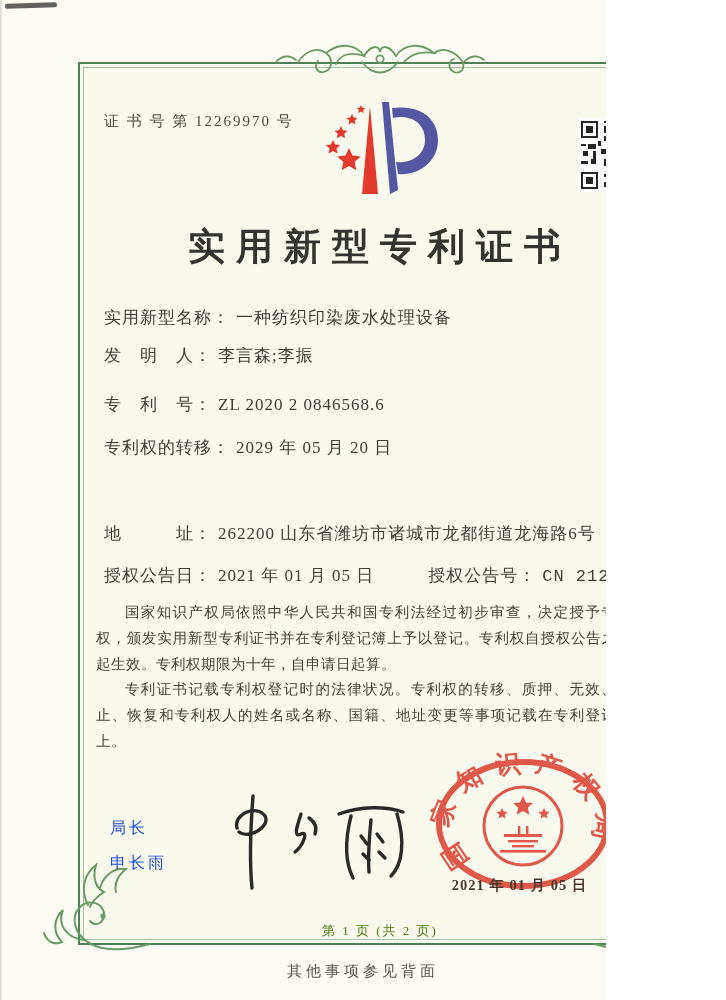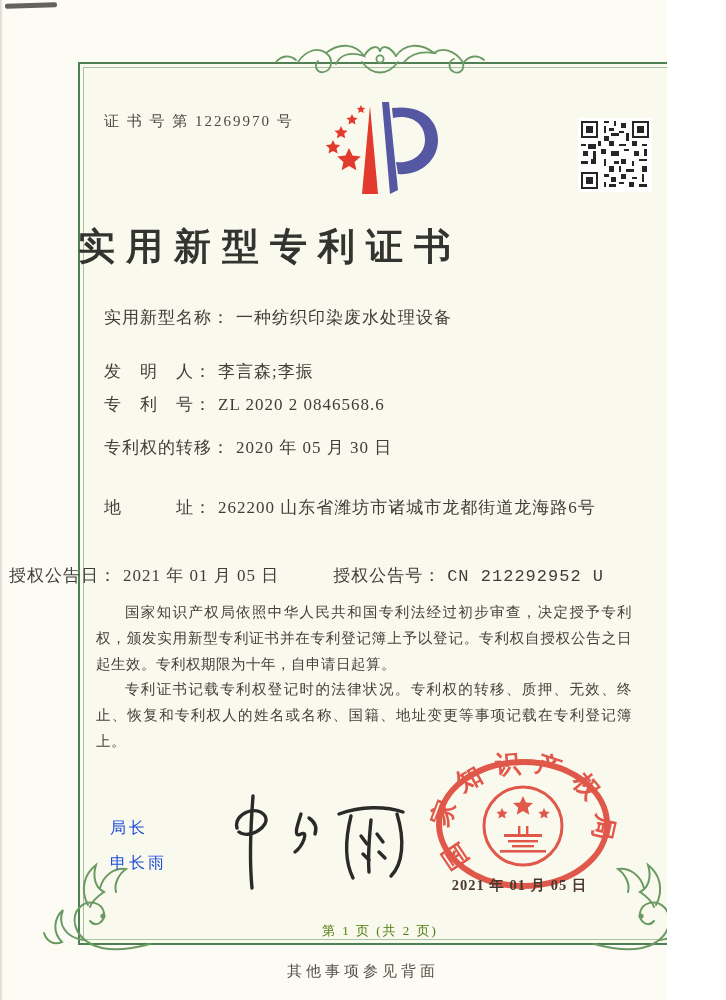--- a/index.html
+++ b/index.html
@@ -2,21 +2,21 @@
 <html><head>
 <meta charset="utf-8">
 <style>
   * { margin:0; padding:0; box-sizing:border-box; }
   html,body { width:726px; height:1000px; }
   body {
     font-family:"Liberation Serif","DejaVu Serif",serif;
     background:#ffffff;
   }
   .page {
-    position:relative; width:667px; height:1000px;
+    position:relative; width:606px; height:1000px;
     background:#fcfbf4; overflow:hidden;
   }
   .scan-artifact { position:absolute; left:5px; top:3px; width:52px; height:5px;
     background:#3c3c3a; transform:rotate(-1.5deg); opacity:.8; border-radius:2px; }
   .edge-shade { position:absolute; left:0; top:0; width:3px; height:100%;
     background:linear-gradient(to right,#d7d6cd,#fcfbf4); }
 
   
   .frame-outer {
     position:absolute; left:78px; top:62px; width:604px; height:883px;
@@ -30,31 +30,31 @@
 
   .cert-no {
     position:absolute; left:104px; top:112px;
     font-size:15px; letter-spacing:2px; color:#4a4a44;
   }
   .logo { position:absolute; left:292px; top:98px; width:162px; height:108px; }
   .qr { position:absolute; left:578px; top:118px; width:74px; height:74px; }
 
   .title {
     position:absolute; left:78px; top:222px; width:604px;
-    font-size:37px; font-weight:bold;
+    text-align:center; font-size:37px; font-weight:bold;
     letter-spacing:11px; color:#33332f;
   }
 
   .field-row {
     position:absolute; left:104px; width:500px;
     font-size:17px; color:#3f3e38; letter-spacing:1px; white-space:nowrap;
   }
   .field-label { display:inline-block; min-width:104px; }
   .field-value { display:inline-block; margin-left:6px; }
-  .grant-row { display:flex;justify-content:flex-end; }
+  .grant-row { display:flex; }
   .grant-pair2 { margin-left:54px;font-family:Liberation Mono, monospace; }
 
   .body-par {
     position:absolute; left:96px; top:600px; width:536px;
     font-size:14.5px; line-height:1.78; color:#46413a; letter-spacing:.5px;
     text-align:justify;
   }
   .body-par p { text-indent:2em; }
 
   .sig-block { position:absolute; left:110px; top:818px; font-size:16px; color:#1d4ed8; letter-spacing:3px; }
@@ -190,30 +190,30 @@
       <rect x="20" y="25" width="2" height="2"></rect>
         <rect x="24" y="26" width="3" height="1"></rect>
     </g>
   </svg>
 
   <div class="title">实用新型专利证书</div>
 
   <div class="field-row" style="top:306px">
     <span class="field-label">实用新型名称：</span><span class="field-value">一种纺织印染废水处理设备</span>
   </div>
-  <div class="field-row" style="top:360px">
+  <div class="field-row" style="top:344px">
     <span class="field-label">发　明　人：</span><span class="field-value">李言森;李振</span>
   </div>
   <div class="field-row" style="top:393px">
     <span class="field-label">专　利　号：</span><span class="field-value">ZL 2020 2 0846568.6</span>
   </div>
   <div class="field-row" style="top:436px">
-    <span class="field-label">专利权的转移：</span><span class="field-value">2020 年 05 月 30 日</span>
-  </div>
-  <div class="field-row" style="top:496px">
+    <span class="field-label">专利权的转移：</span><span class="field-value">2029 年 05 月 20 日</span>
+  </div>
+  <div class="field-row" style="top:522px">
     <span class="field-label">地　　　址：</span><span class="field-value">262200 山东省潍坊市诸城市龙都街道龙海路6号</span>
   </div>
   <div class="field-row grant-row" style="top:564px">
     <span>
       <span class="field-label">授权公告日：</span><span class="field-value">2021 年 01 月 05 日</span>
     </span>
     <span class="grant-pair2">
       <span>授权公告号：</span><span class="field-value">CN 212292952 U</span>
     </span>
   </div>

